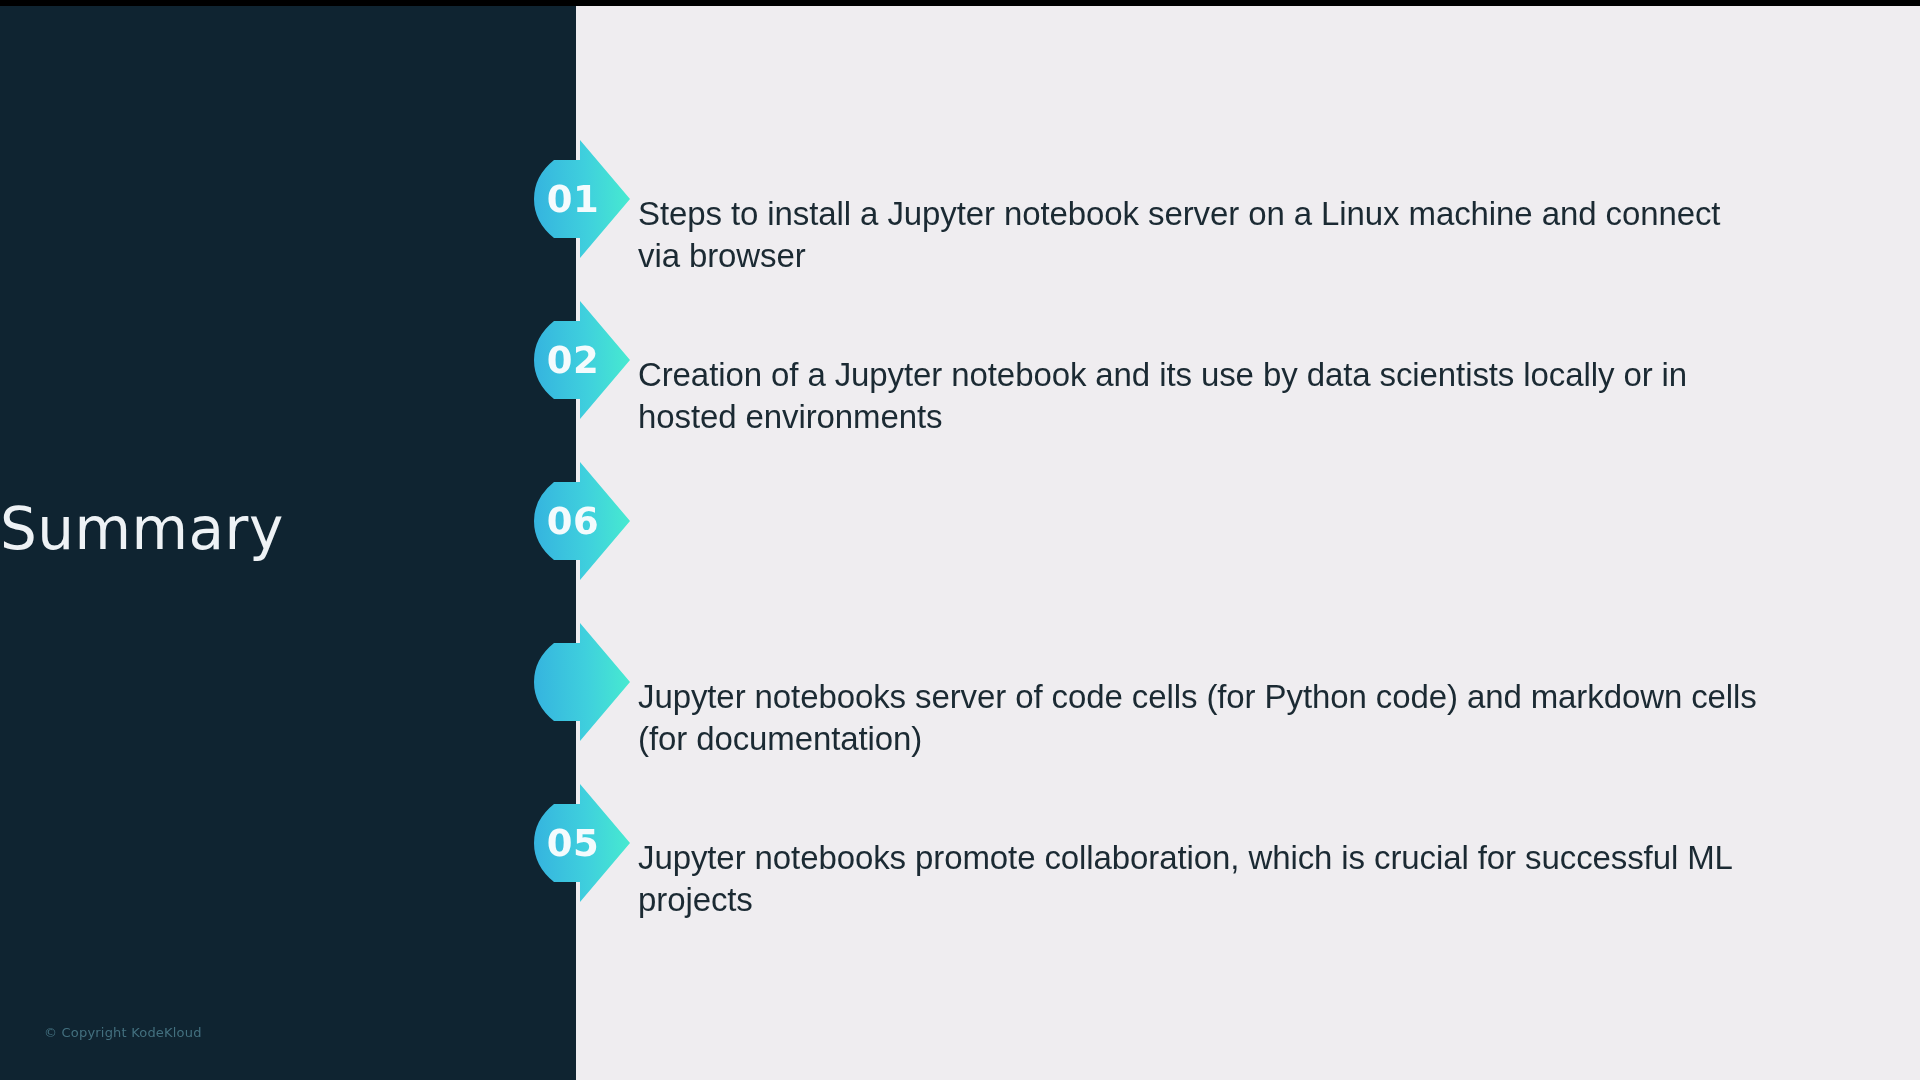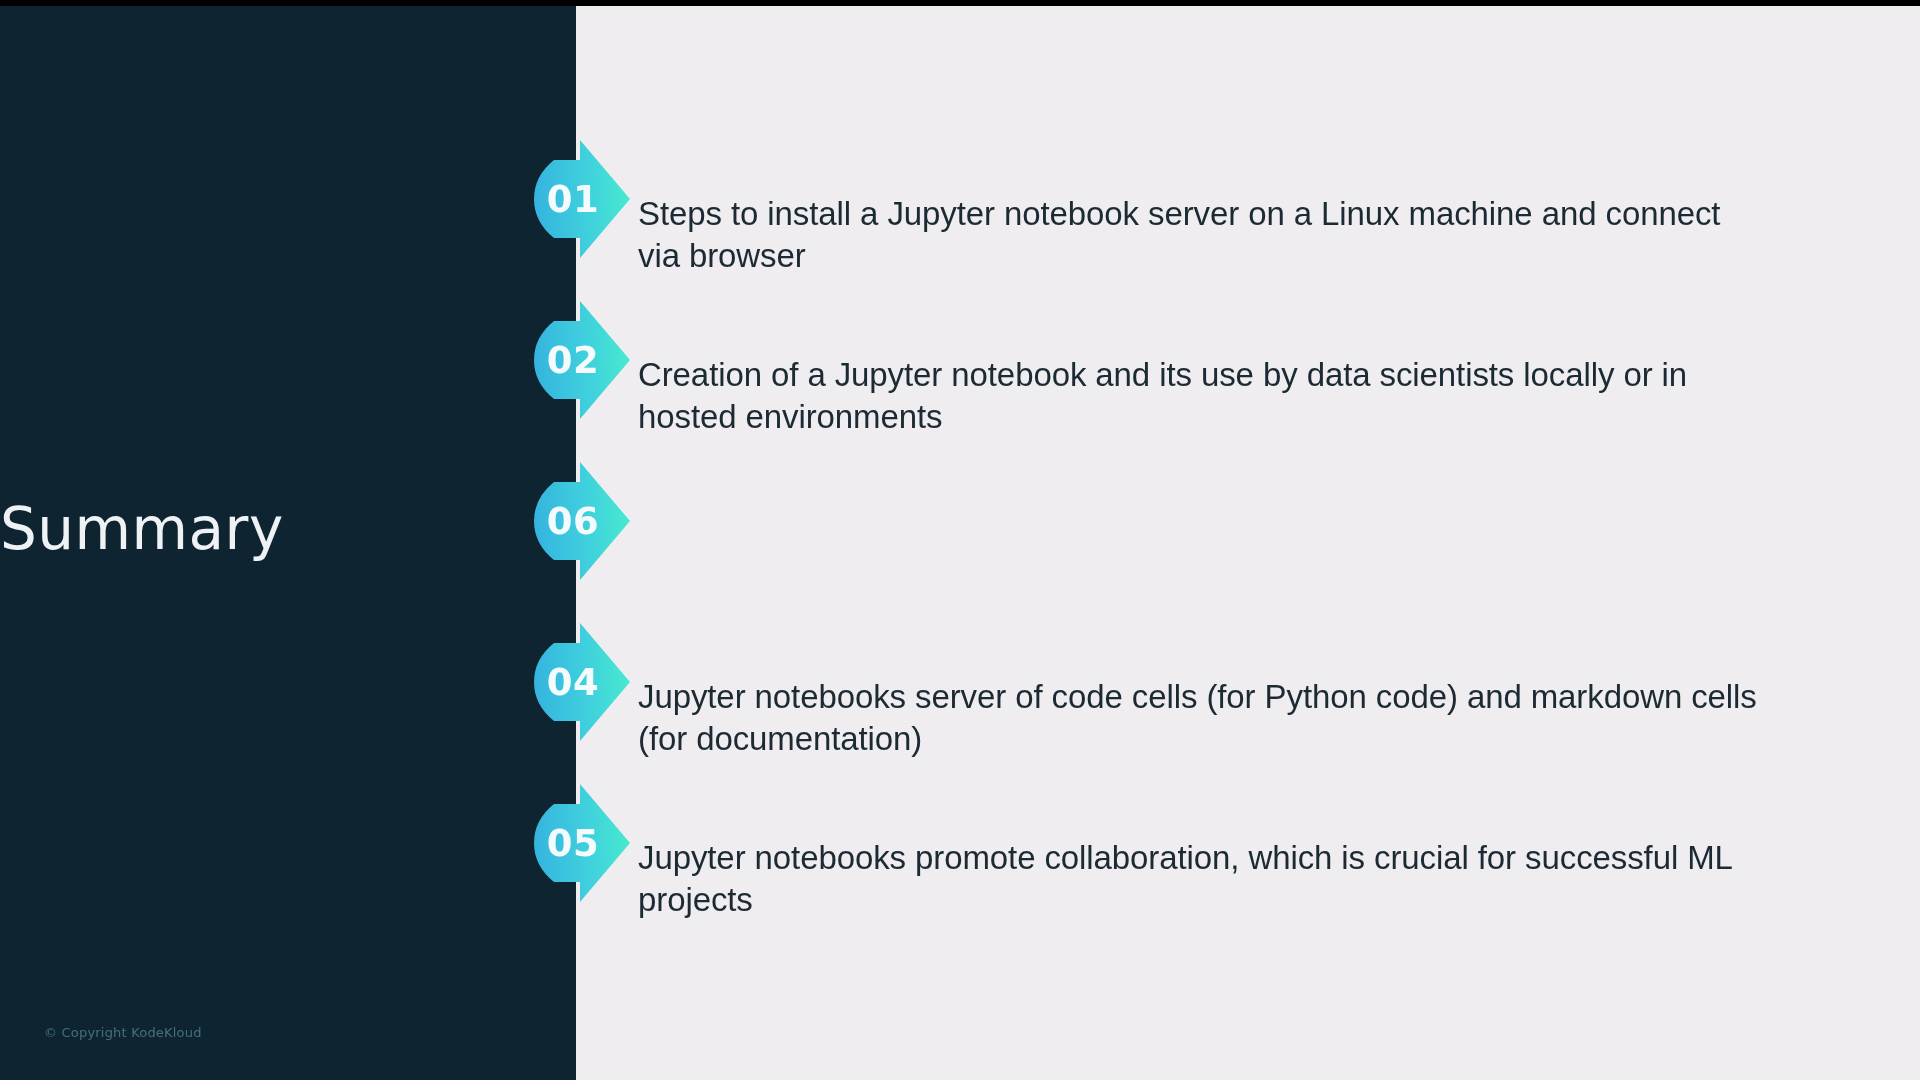--- a/index.html
+++ b/index.html
@@ -213,21 +213,20 @@
         <svg viewBox="0 0 96 118" xmlns="http://www.w3.org/2000/svg">
           <defs>
             <linearGradient id="g4" x1="0" y1="0.5" x2="1" y2="0.45">
               <stop offset="0%" stop-color="#35b4df"></stop>
               <stop offset="55%" stop-color="#3fd0dd"></stop>
               <stop offset="100%" stop-color="#47ead0"></stop>
             </linearGradient>
           </defs>
           <path d="M 20 20 Q 0 36 0 59 Q 0 82 20 98 L 46 98 L 46 118 L 96 59 L 46 0 L 46 20 Z" fill="url(#g4)"></path>
         </svg>
-        <div class="badge-num">04</div>
       </div>
       <div class="row-text">Jupyter notebooks server of code cells (for Python code) and markdown cells (for documentation)</div>
     </div>
 
     <div class="row" style="top:784px">
       <div class="badge">
         <svg viewBox="0 0 96 118" xmlns="http://www.w3.org/2000/svg">
           <defs>
             <linearGradient id="g5" x1="0" y1="0.5" x2="1" y2="0.45">
               <stop offset="0%" stop-color="#35b4df"></stop>

